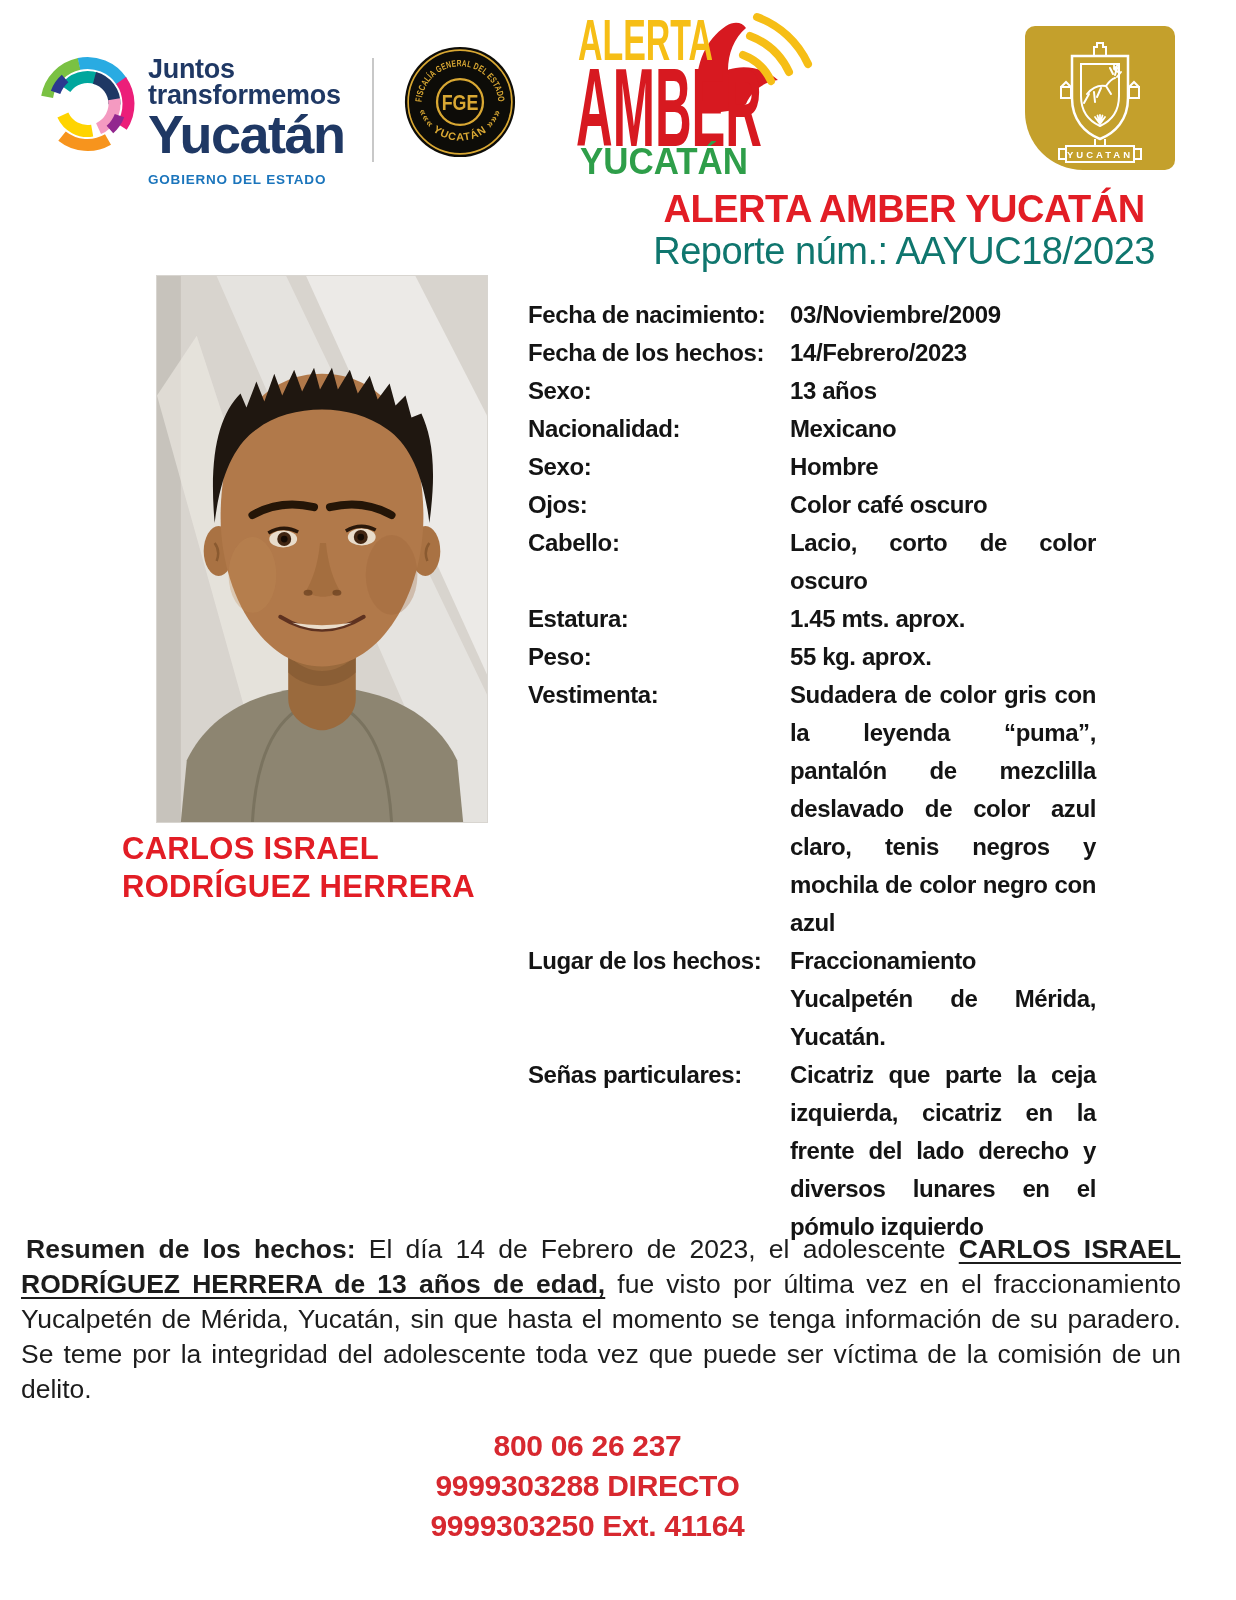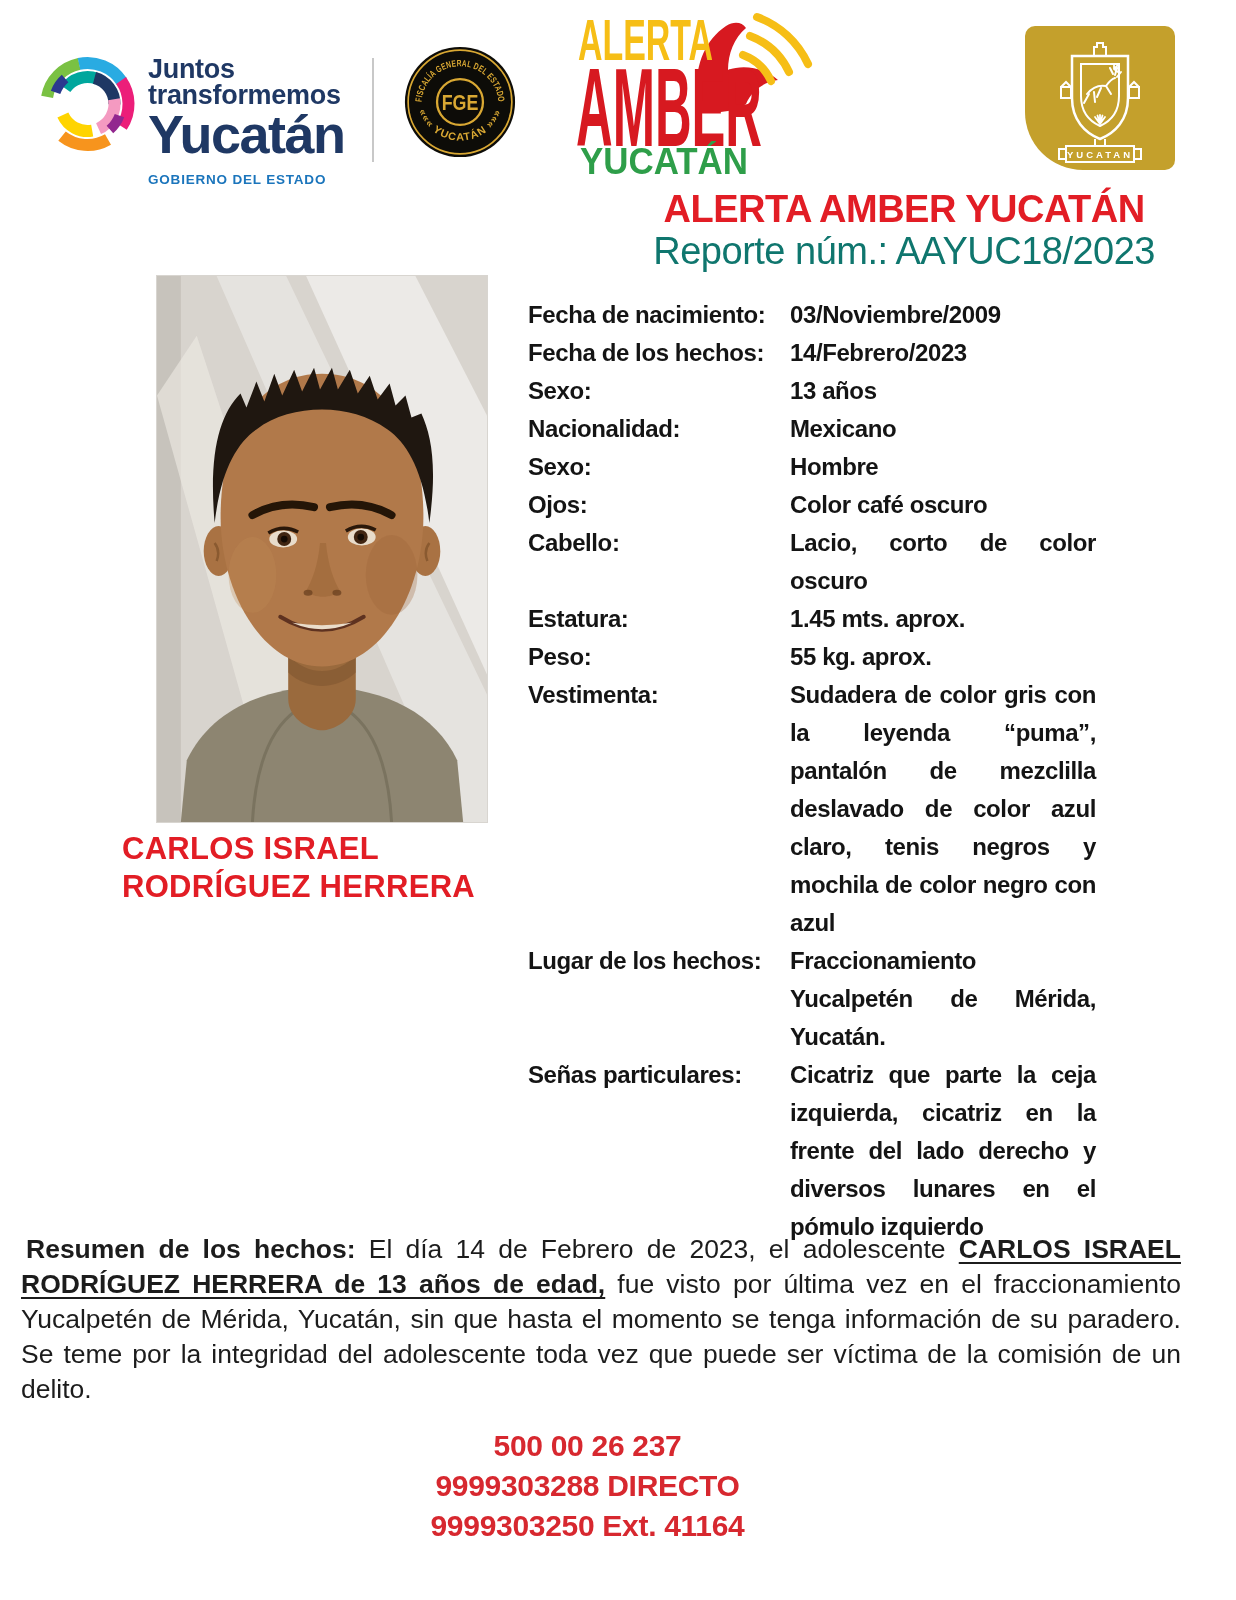--- a/index.html
+++ b/index.html
@@ -233,18 +233,18 @@
     </div>
     <div class="field-row">
       <div class="f-label">Señas particulares:</div>
       <div class="f-value">Cicatriz que parte la ceja izquierda, cicatriz en la frente del lado derecho y diversos lunares en el pómulo izquierdo</div>
     </div>
   </div>
 
   <div class="abs summary"><span class="lead">Resumen de los hechos:</span><span> El día 14 de Febrero de 2023, el adolescente </span><span class="hl">CARLOS ISRAEL RODRÍGUEZ HERRERA de 13 años de edad,</span><span> fue visto por última vez en el fraccionamiento Yucalpetén de Mérida, Yucatán, sin que hasta el momento se tenga información de su paradero. Se teme por la integridad del adolescente toda vez que puede ser víctima de la comisión de un delito.</span></div>
 
   <div class="abs phones">
-    <div>500 00 26 237</div>
+    <div>800 06 26 237</div>
     <div>9999303288 DIRECTO</div>
     <div>9999303250 Ext. 41164</div>
   </div>
 
 </div>
 
 </body></html>

